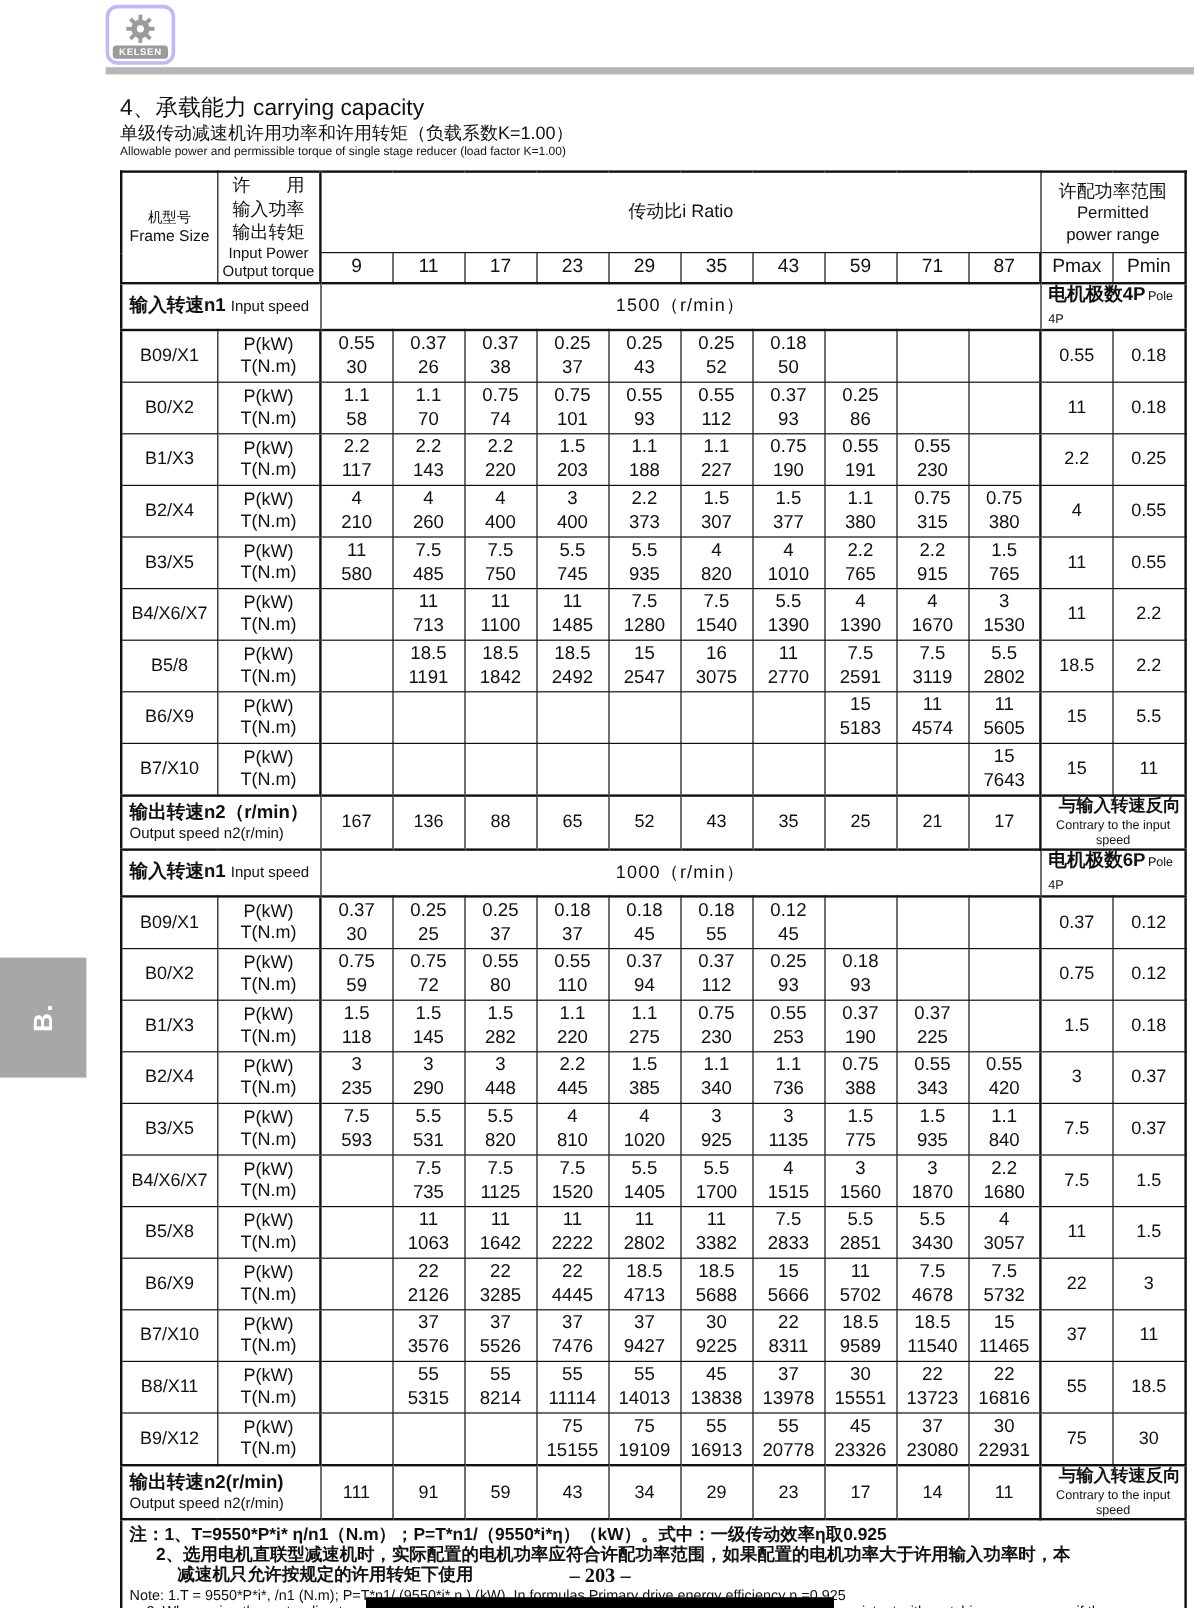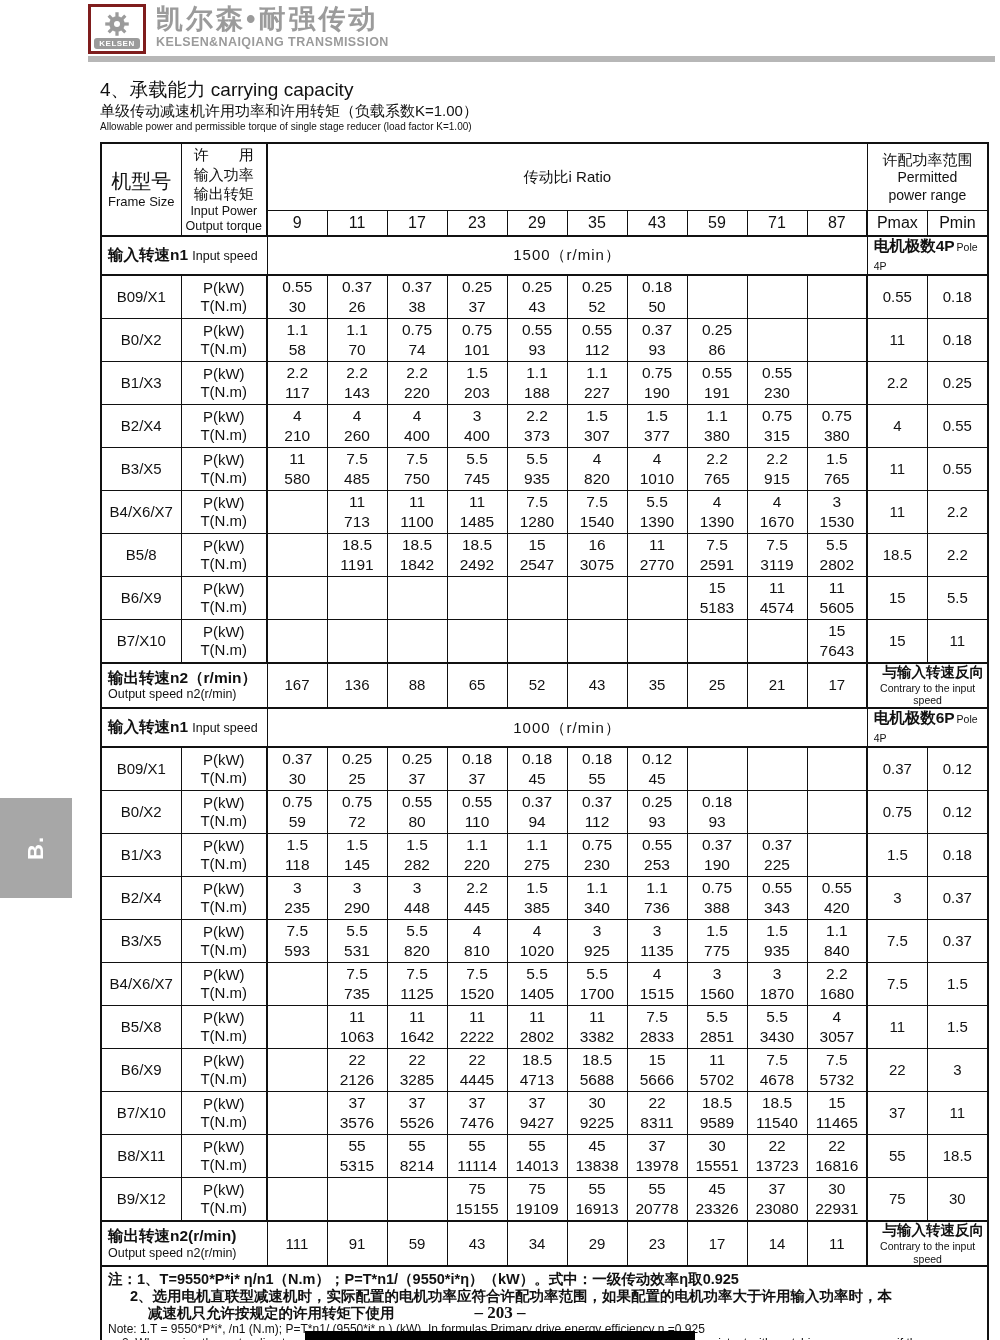--- a/index.html
+++ b/index.html
@@ -4,21 +4,21 @@
 <style>
   html,body{margin:0;padding:0;}
   body{
     width:1000px;height:1340px;position:relative;background:#ffffff;
     font-family:"Liberation Sans",sans-serif;color:#111;
     -webkit-font-smoothing:antialiased;
   }
   
   .logo-row{position:absolute;left:88px;top:4px;display:flex;align-items:flex-start;}
   .logo-badge{
-    width:58px;height:50px;border:3px solid #7f1d1d;border-radius:0;
+    width:58px;height:50px;border:3px solid #c4b5fd;border-radius:10px;
     position:relative;display:flex;flex-direction:column;align-items:center;justify-content:flex-start;
     box-sizing:border-box;background:#fff;overflow:hidden;
   }
   .logo-badge svg{margin-top:2px;}
   .logo-label{
     position:absolute;bottom:2px;left:3px;right:3px;background:#9b9b9b;color:#fff;
     font-size:8px;font-weight:bold;text-align:center;border-radius:3px;letter-spacing:.5px;line-height:11px;
   }
   .brand-text{margin-left:10px;}
   .brand-cn{font-size:27px;font-weight:bold;color:#9b9b9b;letter-spacing:3px;line-height:30px;}
@@ -38,21 +38,21 @@
     border:1px solid #111;text-align:center;vertical-align:middle;
     padding:0;font-size:15px;line-height:1.22;overflow:hidden;
   }
   #cap-table td.hvr{border-right-width:2px;}
   #cap-table tr.band td{border-top-width:2px;border-bottom-width:2px;}
   #cap-table tr.hd1 td{height:66px;}
   #cap-table tr.hd2 td{height:24px;font-size:16px;}
   #cap-table tr.h-band td{height:22px;}
   #cap-table tr.h-data td{height:42px;}
   #cap-table tr.h-out td{height:38px;}
-  .cn16{font-size:20px;} .en13{font-size:13px;}
+  .cn16{font-size:12px;} .en13{font-size:13px;}
   .cn15{font-size:15px;line-height:1.3;} .en12{font-size:12.5px;}
   .en14{font-size:14px;line-height:1.25;} .en10{font-size:10.5px;line-height:1.2;}
   .cn15b{font-size:15.5px;font-weight:bold;} .cn14b{font-size:14.5px;font-weight:bold;margin-left:11px;}
   .ratio-hd{font-size:16px;}
   .speed{font-size:16px;letter-spacing:1px;}
   .num{font-size:16px;}
   .pv,.tv{height:20px;line-height:20px;font-size:15.5px;}
   .left-cell{text-align:left !important;padding-left:6px !important;}
   .pole .en10{margin-left:2px;}
   .notes{text-align:left !important;padding:4px 8px 8px 6px !important;}
@@ -90,24 +90,20 @@
           <rect x="10.7" y="2.6" width="2.6" height="4.4" transform="rotate(180 12 12)"></rect>
           <rect x="10.7" y="2.6" width="2.6" height="4.4" transform="rotate(225 12 12)"></rect>
           <rect x="10.7" y="2.6" width="2.6" height="4.4" transform="rotate(270 12 12)"></rect>
           <rect x="10.7" y="2.6" width="2.6" height="4.4" transform="rotate(315 12 12)"></rect>
           <circle cx="12" cy="12" r="6.2"></circle>
         </g>
         <circle cx="12" cy="12" r="2.4" fill="#ffffff"></circle>
       </svg>
       <div class="logo-label">KELSEN</div>
     </div>
-    <div class="brand-text">
-      <div class="brand-cn">凯尔森•耐强传动</div>
-      <div class="brand-en">KELSEN&amp;NAIQIANG TRANSMISSION</div>
-    </div>
   </div>
   <div class="brand-rule"></div>
 
   <div class="title">4、承载能力 carrying capacity</div>
   <div class="subtitle-cn">单级传动减速机许用功率和许用转矩（负载系数K=1.00）</div>
   <div class="subtitle-en">Allowable power and permissible torque of single stage reducer (load factor K=1.00)</div>
 
   <table id="cap-table">
       <colgroup>
         <col style="width:80px">

